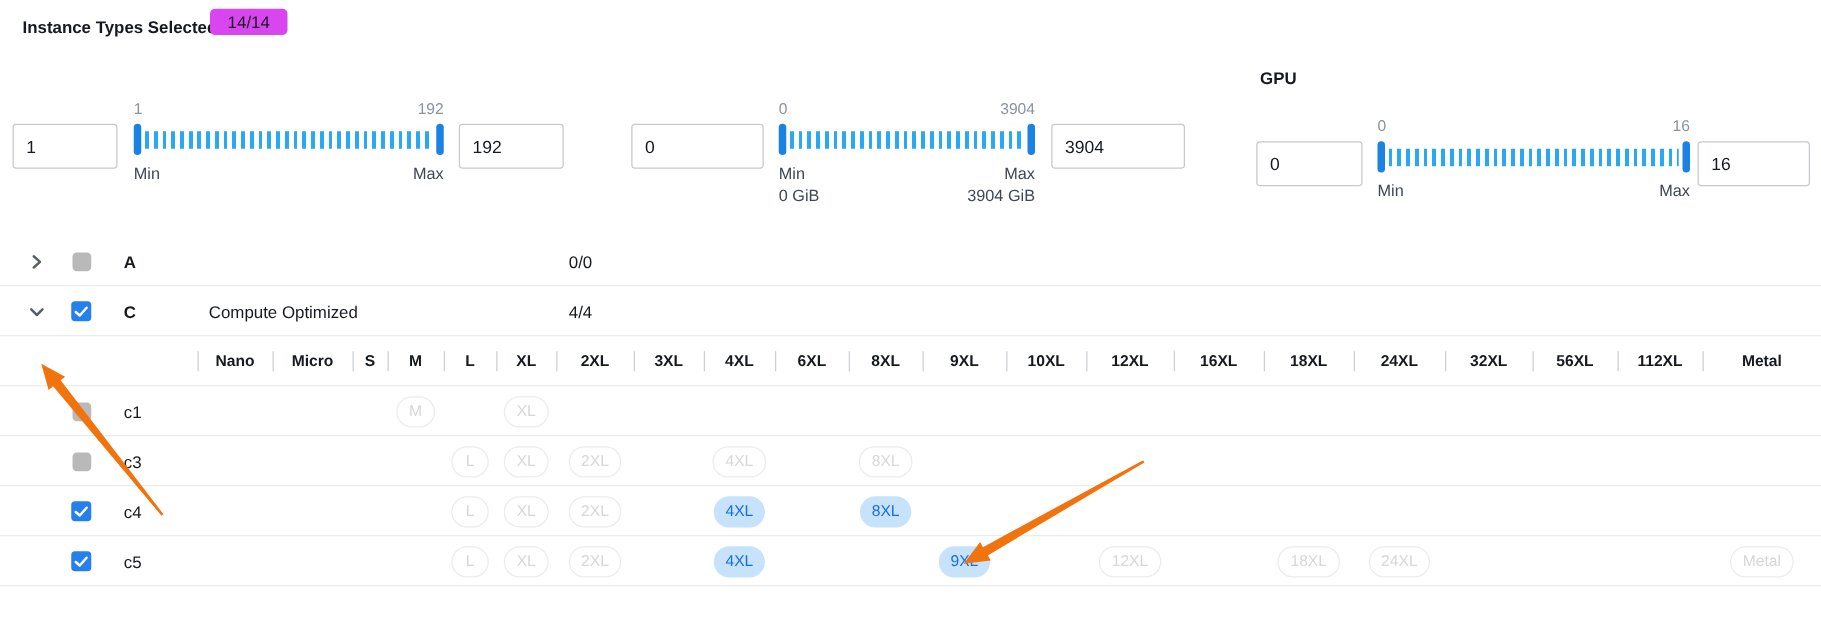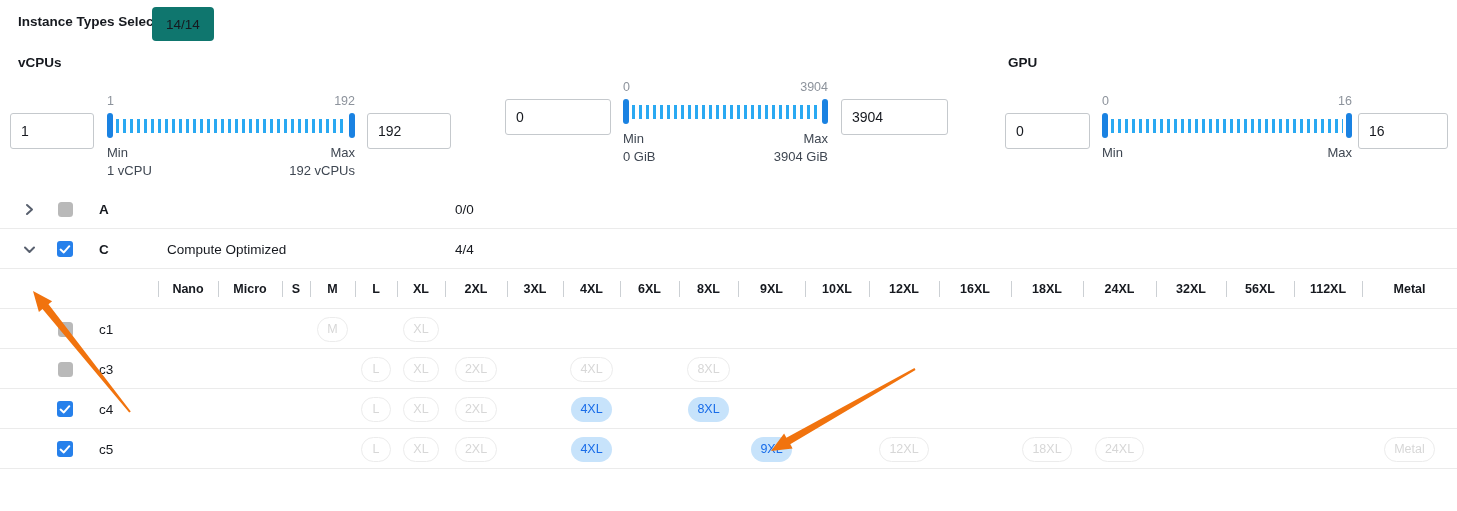--- a/index.html
+++ b/index.html
@@ -1,22 +1,22 @@
 <!DOCTYPE html>
 <html><head>
 <meta charset="utf-8">
 <style>
   * { box-sizing: border-box; }
   body { margin:0; background:#fff; font-family:"Liberation Sans",sans-serif; color:#16191f; }
   .canvas { position:relative; width:1457px; height:511px; background:#fff; overflow:hidden; }
 
   
   .top-label { position:absolute; left:18px; top:14px; font-size:13.5px; font-weight:700; }
-  .badge { position:absolute; left:152px; top:7px; width:62px; height:34px; border-radius:4px;
-           background:#0f766e; font-size:13.5px; display:flex; align-items:center; justify-content:center; }
+  .badge { position:absolute; left:168px; top:7px; width:62px; height:21px; border-radius:4px;
+           background:#d946ef; font-size:13.5px; display:flex; align-items:center; justify-content:center; }
 
   
   .fgroup { position:absolute; top:56px; }
   .fgroup.g1 { left:10px; } .fgroup.g2 { left:505px; } .fgroup.g3 { left:1005px; }
   .ftitle { font-size:13.5px; font-weight:700; height:14px; line-height:14px; padding-left:8px; }
   .g1 .ftitle { padding-left:8px; } .g2 .ftitle { padding-left:2px; } .g3 .ftitle { padding-left:3px; }
   .frow { display:flex; margin-top:24px; align-items:flex-start; }
   .num-input { height:36px; margin-top:19px; border:1px solid #c5c9cd; border-radius:3px;
                padding:0 8px 0 10px; font-size:14px; color:#16191f; font-family:"Liberation Sans",sans-serif; outline:none; }
   .g1 .num-input.lo { width:84px; } .g1 .num-input.hi { width:84px; }
@@ -64,40 +64,35 @@
 </style>
 </head>
 <body>
 
 <div class="canvas">
 
   <div class="top-label">Instance Types Selected:</div>
   <div class="badge">14/14</div>
 
   <div class="fgroup g1">
-    <div class="ftitle">vCPUs</div>
     <div class="frow">
       <input class="num-input lo" value="1" style="">
       <div class="slider-block">
         <div class="slabels">
           <span>1</span>
           <span>192</span>
         </div>
         <div class="strack">
           <div class="ticks"></div>
           <div class="handle left"></div>
           <div class="handle right"></div>
         </div>
         <div class="scaptions">
           <span>Min</span>
           <span>Max</span>
-        </div>
-        <div class="svalues">
-          <span>1 vCPU</span>
-          <span>192 vCPUs</span>
         </div>
       </div>
       <input class="num-input hi" value="192" style="">
     </div>
   </div>
 
   <div class="fgroup g2">
     <div class="frow">
       <input class="num-input lo" value="0" style="">
       <div class="slider-block">

